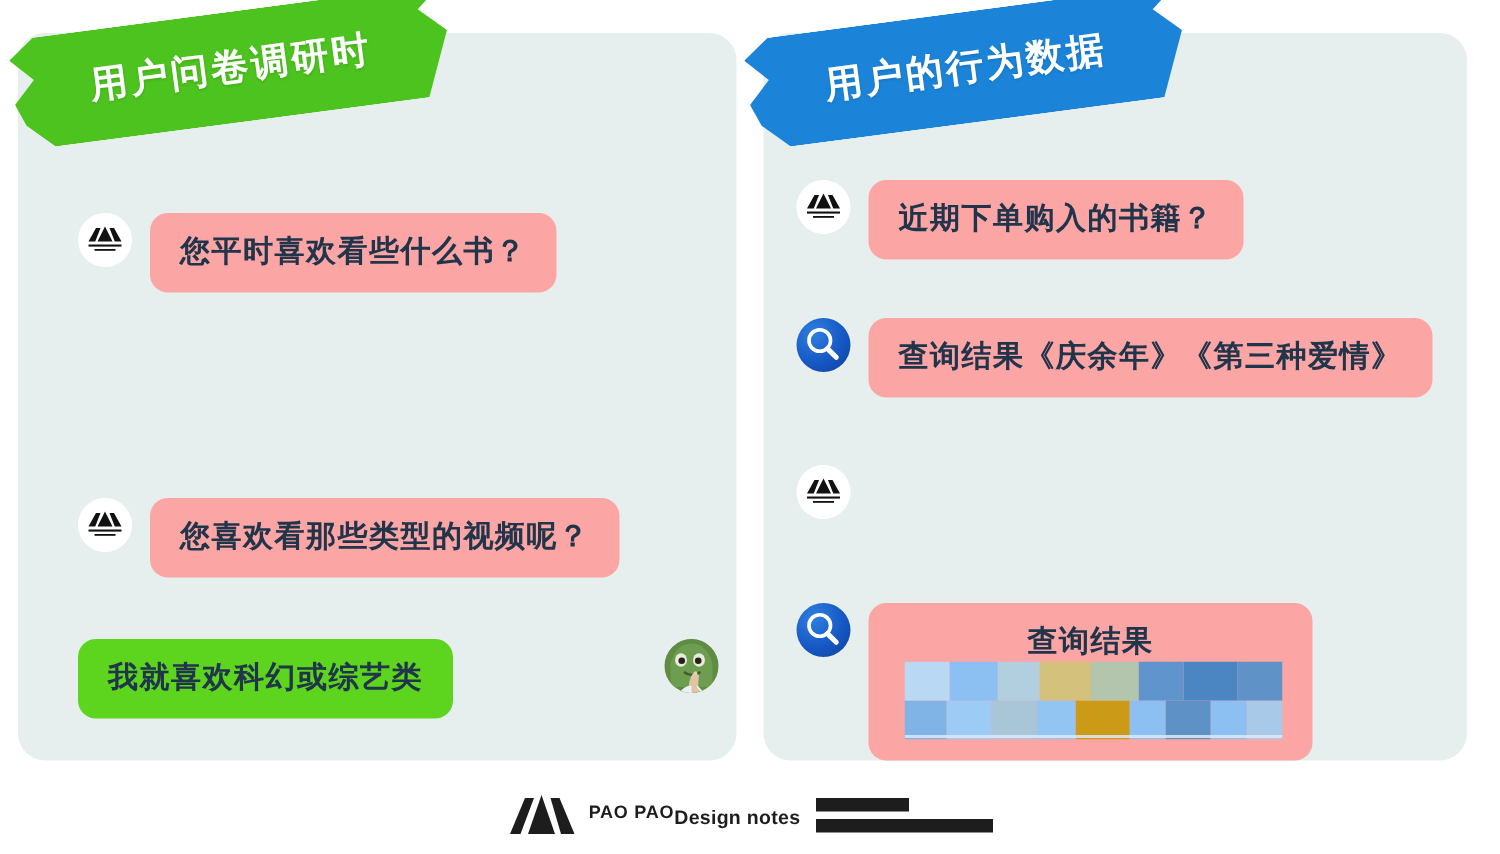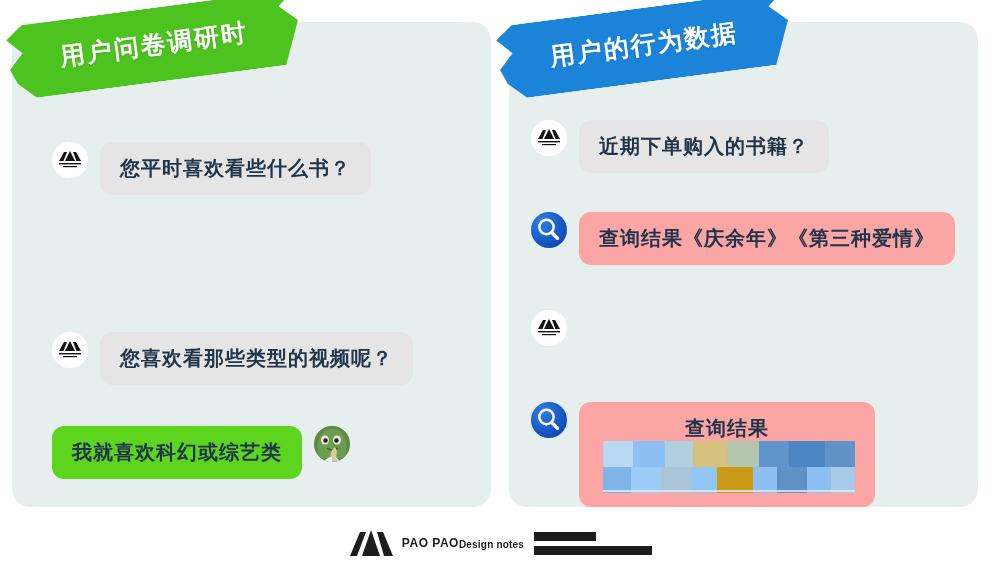--- a/index.html
+++ b/index.html
@@ -72,31 +72,31 @@
     padding: 14px 20px;
     font-size: 20px;
     font-weight: 700;
     line-height: 1.25;
     color: #20344a;
     letter-spacing: 1px;
     white-space: nowrap;
     display: flex;
     align-items: center;
   }
-  .bubble-white { background: #e5e5e5; }
+  .bubble-white { background: #fca5a5; }
   .bubble-green { background: #5dd51f; }
   .bubble-blue  { background: #fca5a5; }
 
   .gap-l { margin-left: 12px; }
 
   
   #row-l1 { left: 40px;  top: 120px; text-align: center; }
   #row-l2 { left: 40px;  top: 214px; width: 427px; justify-content: flex-end; }
   #row-l3 { left: 40px;  top: 310px; }
-  #row-l4 { left: 40px;  top: 404px; width: 427px; justify-content: flex-start; }
+  #row-l4 { left: 40px;  top: 404px; width: 427px; justify-content: space-between; }
 
   
   #row-r1 { left: 531px; top: 120px; }
   #row-r2 { left: 531px; top: 212px; }
   #row-r3 { left: 531px; top: 310px; }
   #row-r4 { left: 531px; top: 402px; }
 
   
   .redacted-wrap { display: flex; align-items: center; flex-direction: column; }
   .mosaic {
@@ -114,21 +114,21 @@
     background: #dbeaf9;
     opacity: .85;
   }
 
   
   #footer { position: absolute; left: 0; top: 528px; width: 1000px; display: flex; justify-content: center; align-items: center; }
   .logo-group { display: flex; align-items: center; gap: 8px; }
   .logo-mark svg { display: block; }
   .logo-text { display: flex; justify-content: center; line-height: 1; }
   .logo-text .t1 { font-size: 12px; font-weight: 700; color: #1d1d1d; letter-spacing: .5px; }
-  .logo-text .t2 { font-size: 10px; font-weight: 700; color: #1d1d1d; letter-spacing: .2px; margin-top: 3px; }
+  .logo-text .t2 { font-size: 13px; font-weight: 700; color: #1d1d1d; letter-spacing: .2px; margin-top: 3px; }
   .logo-bars { display: flex; flex-direction: column; justify-content: center; gap: 5px; margin-left: 2px; }
   .logo-bars .b1 { width: 62px; height: 9px; background: #1d1d1d; }
   .logo-bars .b2 { width: 118px; height: 9px; background: #1d1d1d; }
 </style>
 </head>
 <body>
 
 <div class="stage">
 
   <div class="panel" id="panel-left">

